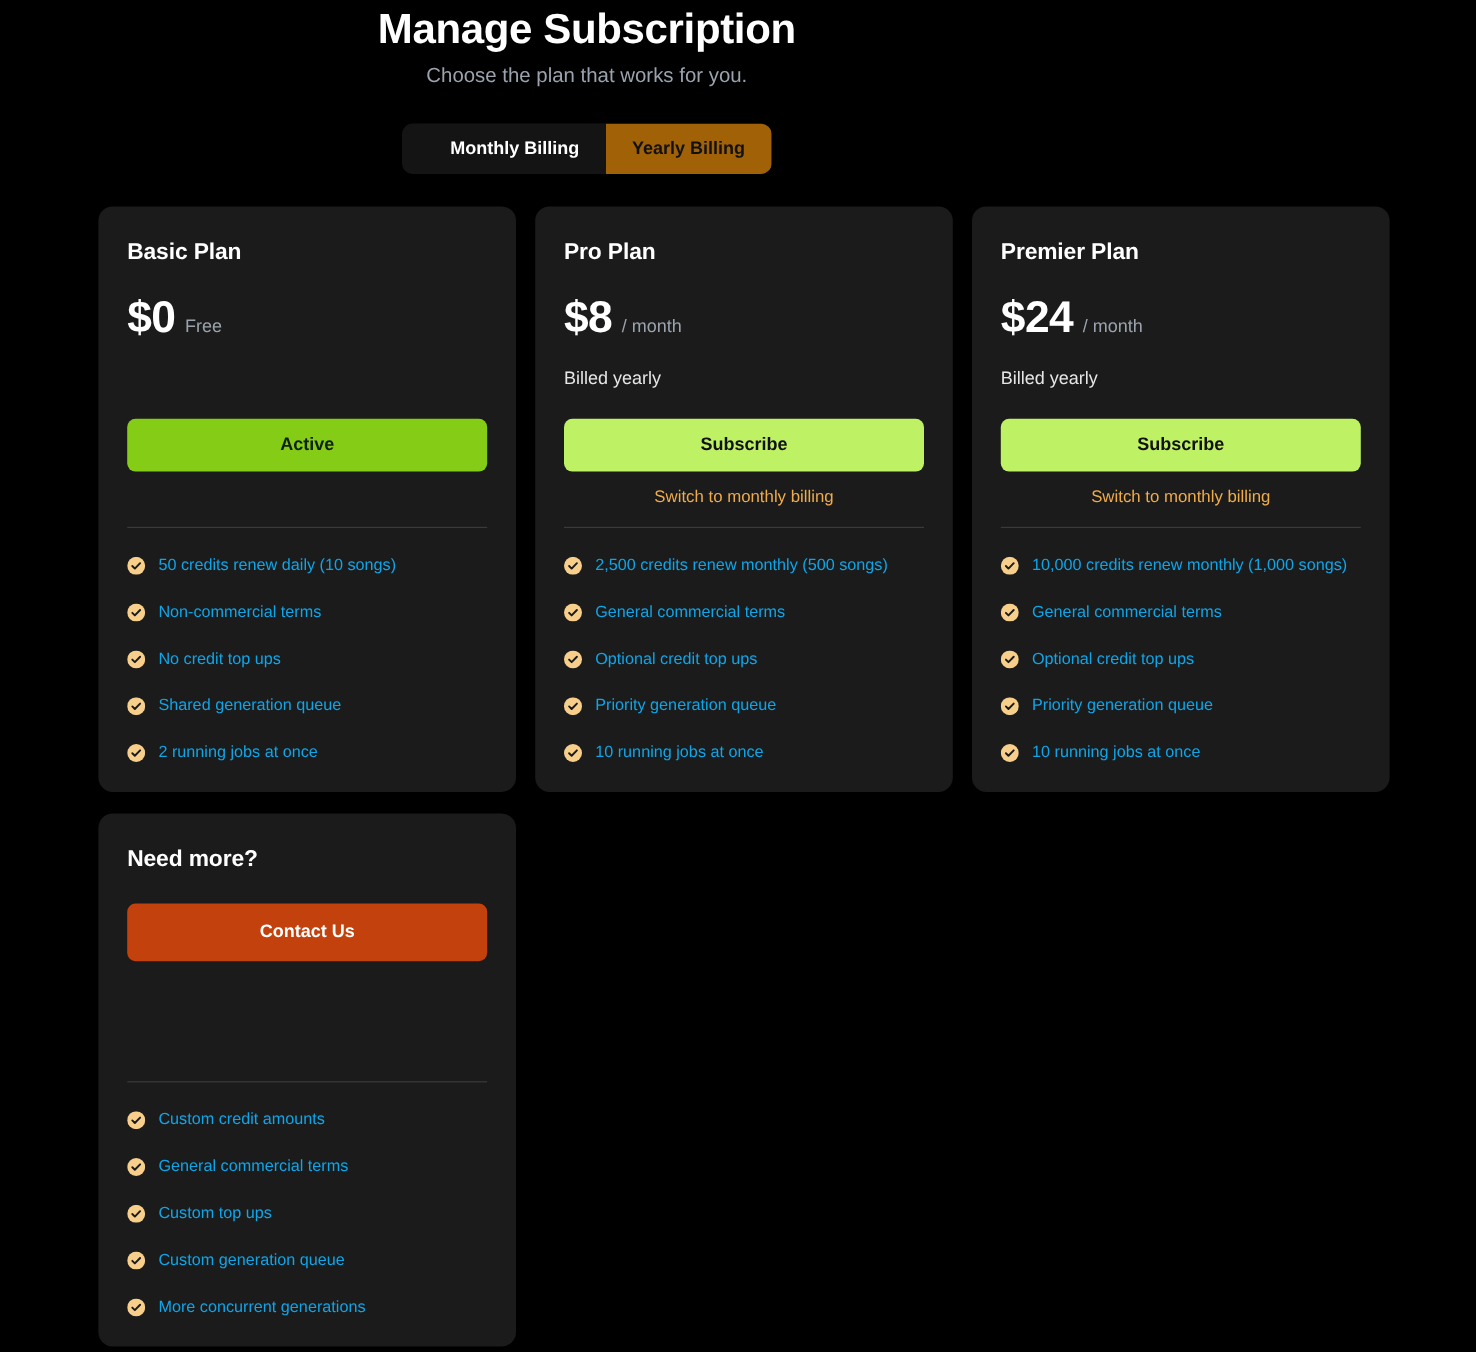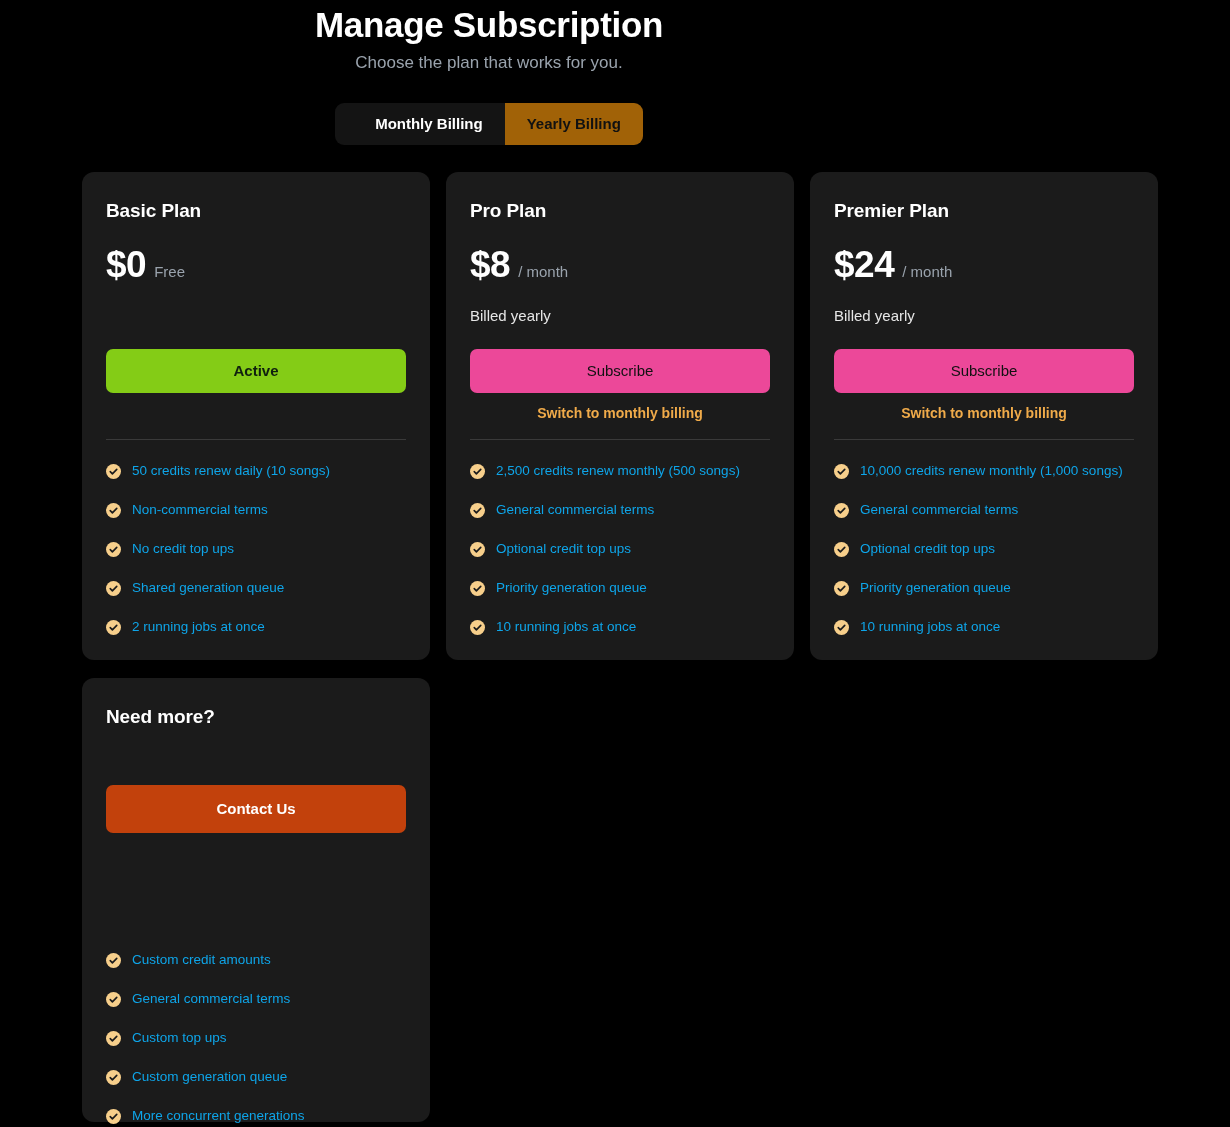--- a/index.html
+++ b/index.html
@@ -87,21 +87,21 @@
   }
 
   .card {
     background: #1b1b1b;
     border-radius: 12px;
     padding: 26px 24px 24px 24px;
     display: flex;
     flex-direction: column;
   }
   .card.plan { height: 488px; }
-  .card.contact { height: 444px; gap: 32px; }
+  .card.contact { height: 444px; }
 
   .card-title {
     font-size: 19px;
     font-weight: 700;
     color: #ffffff;
     line-height: 26px;
     letter-spacing: -0.1px;
   }
 
   .price-row {
@@ -147,37 +147,37 @@
     cursor: pointer;
     line-height: 20px;
     text-align: center;
   }
   .cta-btn.active-plan {
     background: #84cc16;
     color: #10200f;
     font-weight: 700;
   }
   .cta-btn.subscribe {
-    background: #ec4899;
+    background: #bef264;
     color: #111111;
-    font-weight: 400;
+    font-weight: 700;
   }
   .cta-btn.contact-us {
     background: #c2410c;
     color: #ffffff;
     font-weight: 700;
     padding: 14px 0;
   }
 
   .switch-link {
     display: block;
     text-align: center;
     margin-top: 11px;
     font-size: 14px;
-    font-weight: 700;
+    font-weight: 400;
     color: #f0ab4a;
     text-decoration: none;
     cursor: pointer;
     line-height: 19px;
   }
   .switch-link.placeholder { visibility: hidden; }
 
   .spacer { flex: 1 1 auto; }
 
   .divider {

